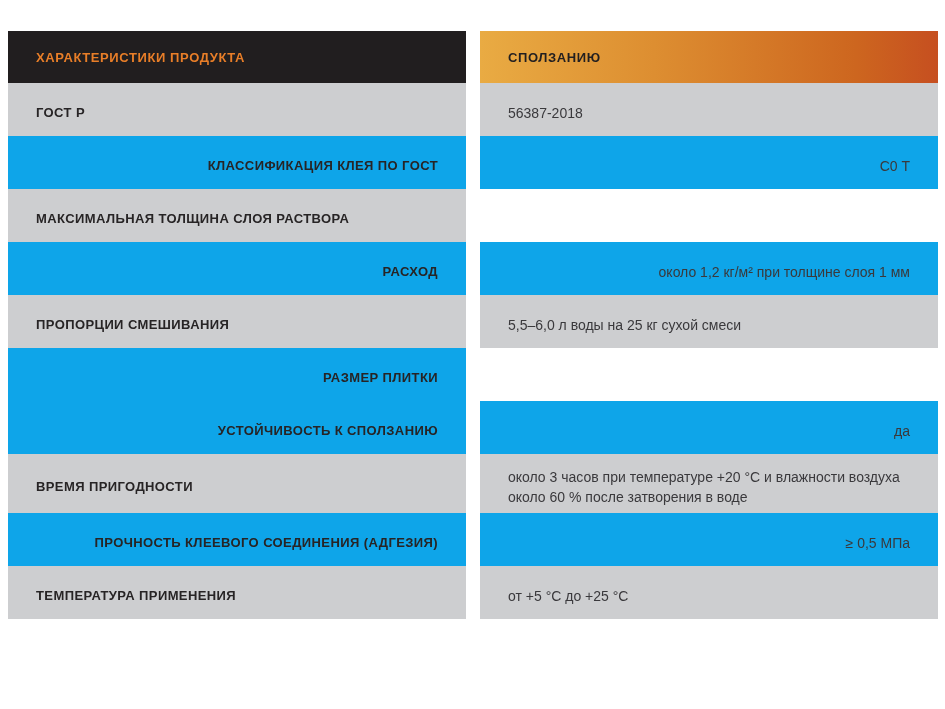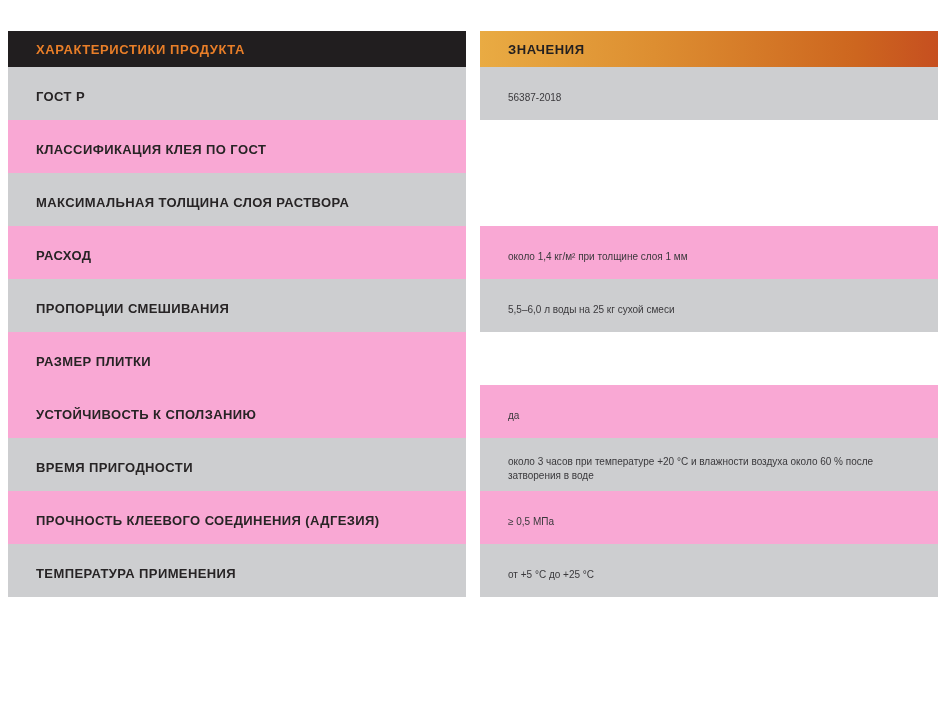--- a/index.html
+++ b/index.html
@@ -23,97 +23,100 @@
     display: flex;
     align-items: center;
     padding: 0 28px;
   }
   .col-gap {
     width: 14px;
     background: #ffffff;
     flex: 0 0 14px;
   }
   
-  .header-row .cell { height: 36px; }
+  .header-row .cell { height: 52px; }
   .header-left {
     background: #211e1f;
     color: #e87e28;
     font-weight: bold;
     font-size: 13px;
     letter-spacing: 0.6px;
   }
   .header-right {
     background: linear-gradient(90deg, #e9ab43 0%, #dd8e31 38%, #cd661f 82%, #c64f20 100%);
     color: #221f20;
     font-weight: bold;
     font-size: 13px;
     letter-spacing: 0.6px;
   }
   
   .data-row .cell { min-height: 53px; padding-top: 14px; padding-bottom: 6px; }
   .data-row.gray .cell  { background: #cdced0; }
-  .data-row.light .cell { background: #f9a8d4; }
+  .data-row.light .cell { background: #0ea5e9; justify-content: flex-end; }
   .label {
     font-weight: bold;
     font-size: 13px;
     color: #272425;
     letter-spacing: 0.4px;
     line-height: 1.3;
   }
   .value {
-    font-size: 10px;
+    font-size: 14px;
     color: #3a393c;
     line-height: 1.4;
   }
 </style>
 </head>
 <body>
 
 <div class="spec-table">
   <div class="row header-row">
     <div class="cell header-left">
       <span>ХАРАКТЕРИСТИКИ ПРОДУКТА</span>
     </div>
     <div class="col-gap"></div>
     <div class="cell header-right">
-      <span>ЗНАЧЕНИЯ</span>
+      <span>СПОЛЗАНИЮ</span>
     </div>
   </div>
   <div id="rows">
   <div class="row data-row gray">
     <div class="cell label-cell">
       <span class="label">ГОСТ Р</span>
     </div>
     <div class="col-gap"></div>
     <div class="cell value-cell">
       <span class="value">56387-2018</span>
     </div>
   </div>
 
   <div class="row data-row light">
     <div class="cell label-cell">
       <span class="label">КЛАССИФИКАЦИЯ КЛЕЯ ПО ГОСТ</span>
     </div>
     <div class="col-gap"></div>
+    <div class="cell value-cell">
+      <span class="value">С0 Т</span>
+    </div>
   </div>
 
   <div class="row data-row gray">
     <div class="cell label-cell">
       <span class="label">МАКСИМАЛЬНАЯ ТОЛЩИНА СЛОЯ РАСТВОРА</span>
     </div>
     <div class="col-gap"></div>
   </div>
 
   <div class="row data-row light">
     <div class="cell label-cell">
       <span class="label">РАСХОД</span>
     </div>
     <div class="col-gap"></div>
     <div class="cell value-cell">
-      <span class="value">около 1,4 кг/м² при толщине слоя 1 мм</span>
+      <span class="value">около 1,2 кг/м² при толщине слоя 1 мм</span>
     </div>
   </div>
 
   <div class="row data-row gray">
     <div class="cell label-cell">
       <span class="label">ПРОПОРЦИИ СМЕШИВАНИЯ</span>
     </div>
     <div class="col-gap"></div>
     <div class="cell value-cell">
       <span class="value">5,5–6,0 л воды на 25 кг сухой смеси</span>

